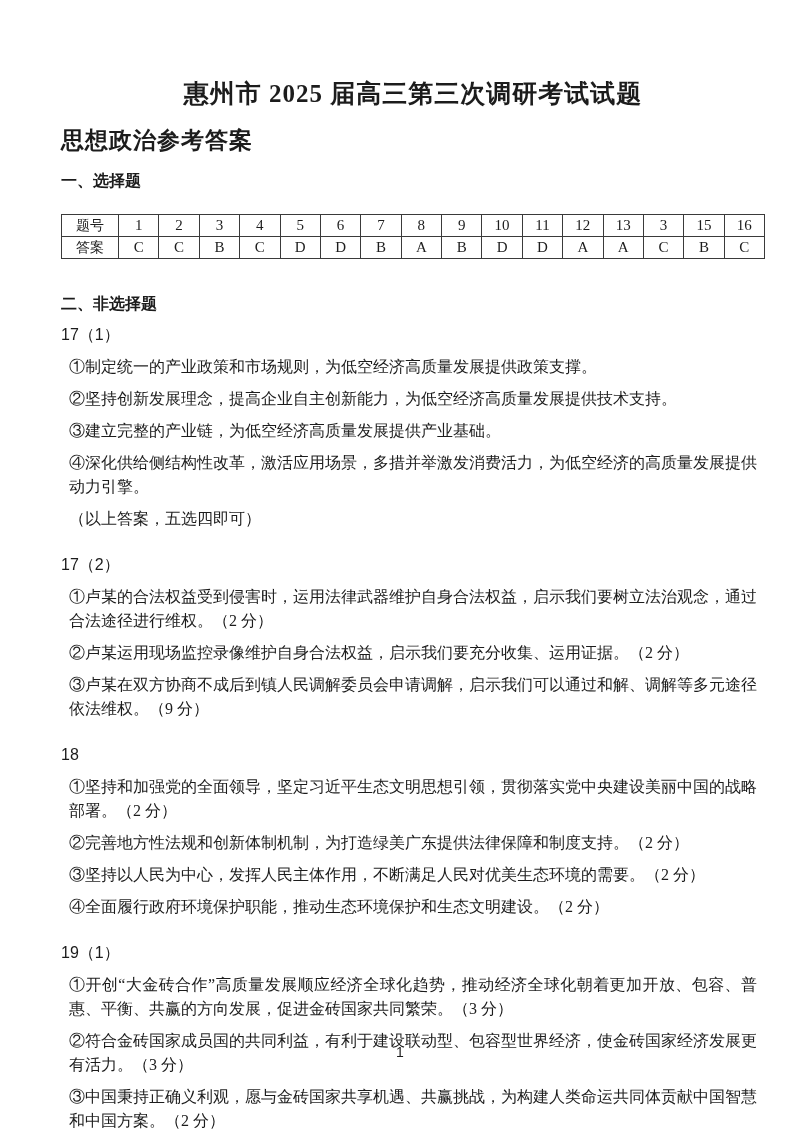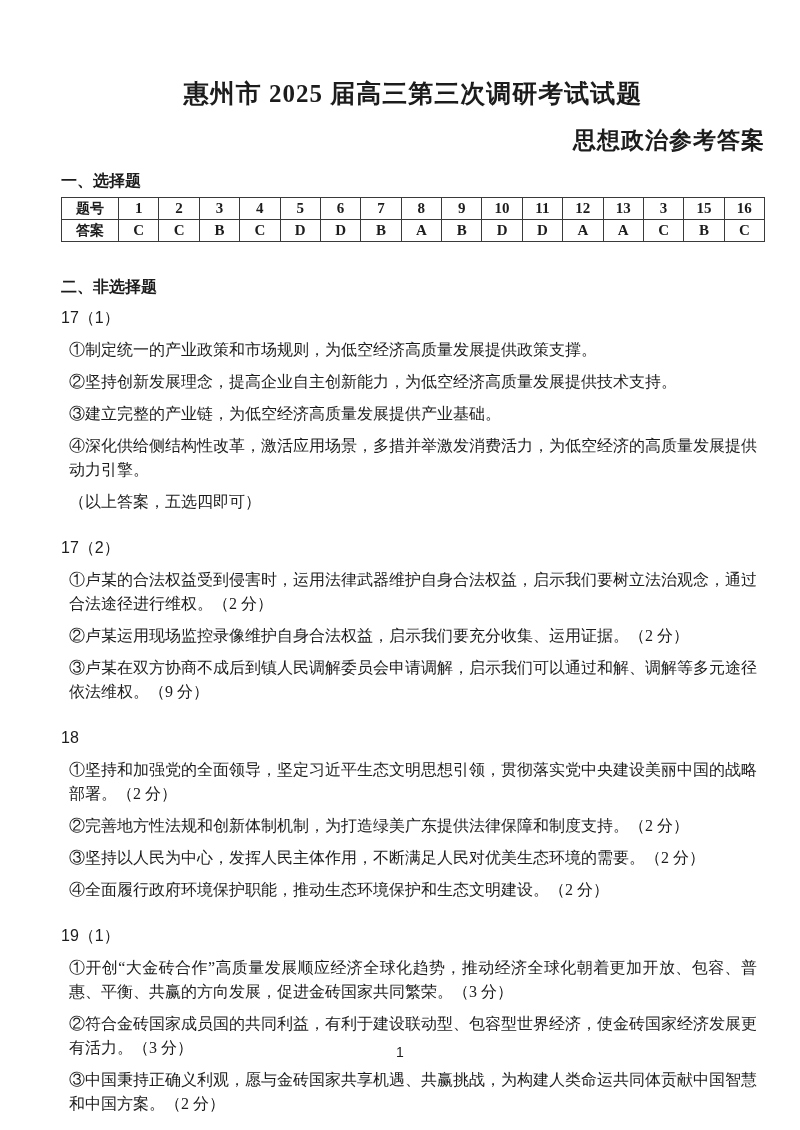--- a/index.html
+++ b/index.html
@@ -21,21 +21,21 @@
   }
   .doc-title {
     text-align: center;
     font-size: 25px;
     font-weight: 700;
     letter-spacing: 1px;
     line-height: 32px;
     font-family: "Liberation Serif", "DejaVu Serif", serif;
   }
   .doc-subtitle {
-    text-align: right;
+    text-align: left;
     font-size: 23px;
     font-weight: 700;
     letter-spacing: 1px;
     line-height: 30px;
     margin-top: 16px;
     font-family: "Liberation Serif", "DejaVu Serif", serif;
   }
   .sec-heading {
     font-size: 16px;
     font-weight: 700;
@@ -45,22 +45,21 @@
   .sec-heading.first {
     margin-top: 14px;
   }
   .sec-heading.second {
     margin-top: 34px;
   }
   table.answer-key {
     width: 100%;
     border-collapse: collapse;
     table-layout: fixed;
-    margin-top: 5px;
-    font-weight: bold;
+    margin-top: 22px;
   }
   table.answer-key td {
     border: 1px solid #3a3a3a;
     text-align: center;
     vertical-align: middle;
     height: 21px;
     padding: 0;
     font-size: 15px;
     font-family: "Liberation Serif", "DejaVu Serif", serif;
   }

